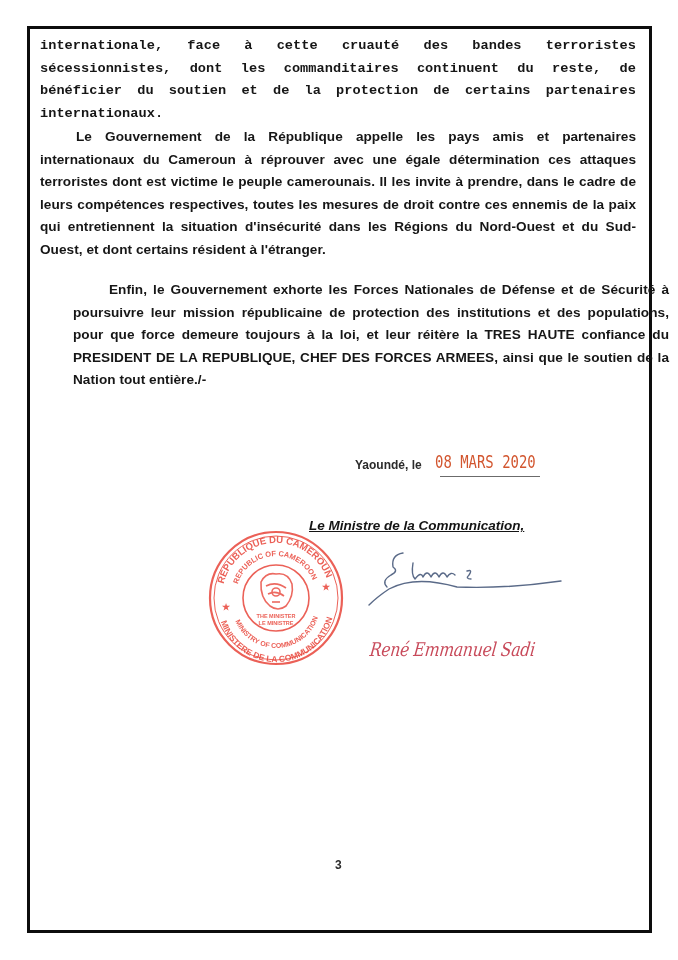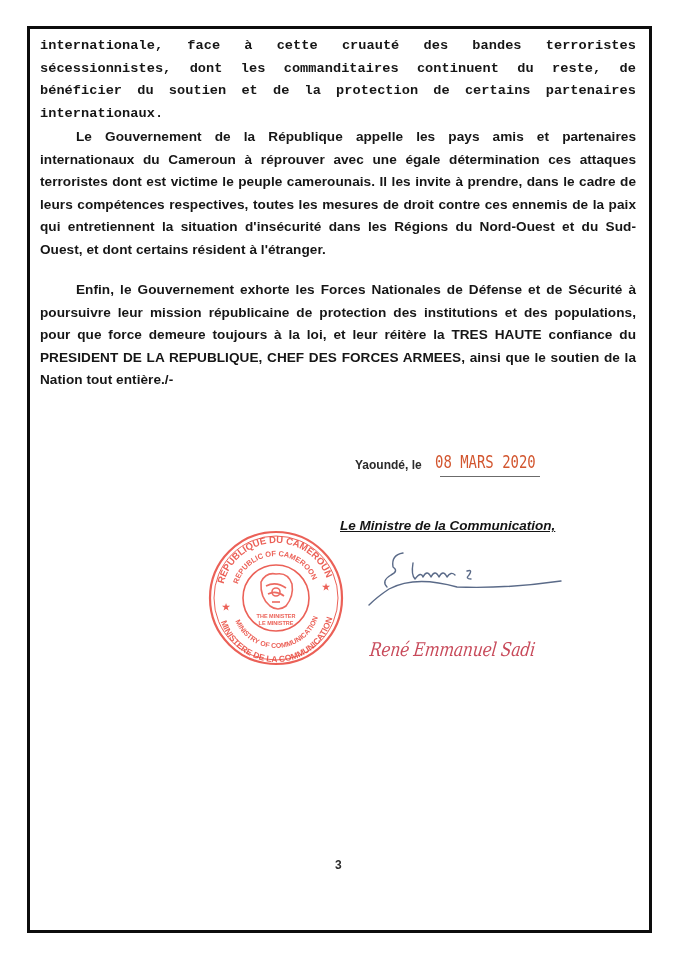--- a/index.html
+++ b/index.html
@@ -33,21 +33,21 @@
       line-height: 22.5px;
       text-align: justify;
       letter-spacing: 0.05px;
       margin: 0;
     }
     .indent {
       text-indent: 36px;
     }
     #para1 { top: 35px; font-family: Liberation Mono, monospace; }
     #para2 { top: 126px; }
-    #para3 { top: 279px; }
+    #para3 { top: 279px; margin-left: 33px; }
 
     .date-line {
       position: absolute;
       left: 355px;
       top: 458px;
       font-size: 12px;
       font-weight: bold;
       color: #2b2b2b;
       white-space: nowrap;
     }
@@ -75,21 +75,20 @@
     .minister-title {
       position: absolute;
       left: 309px;
       top: 518px;
       font-size: 13.5px;
       font-weight: bold;
       font-style: italic;
       text-decoration: underline;
       color: #141414;
       white-space: nowrap;
-      margin-left: 31px;
     }
     .stamp {
       position: absolute;
       left: 206px;
       top: 526px;
       width: 140px;
       height: 142px;
     }
     .signature {
       position: absolute;

